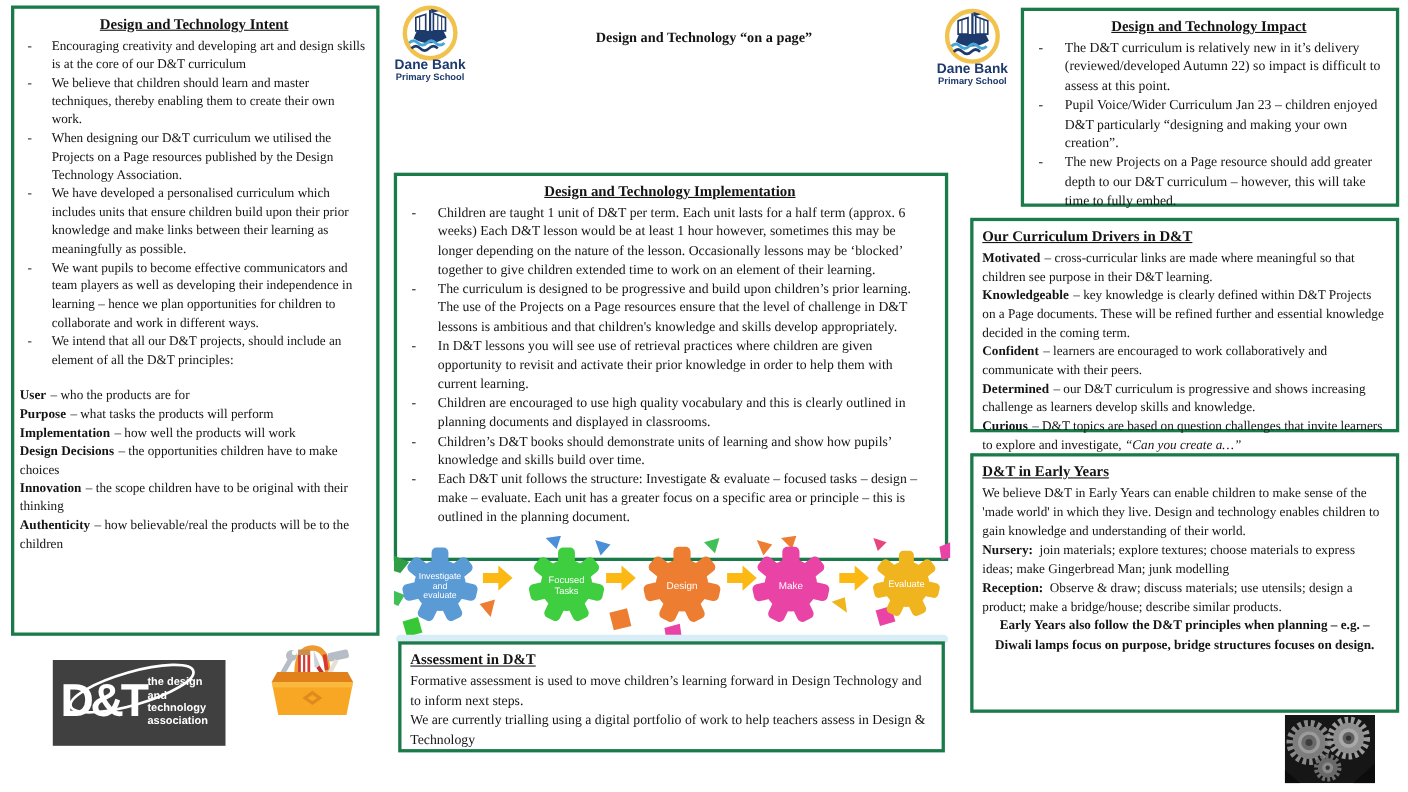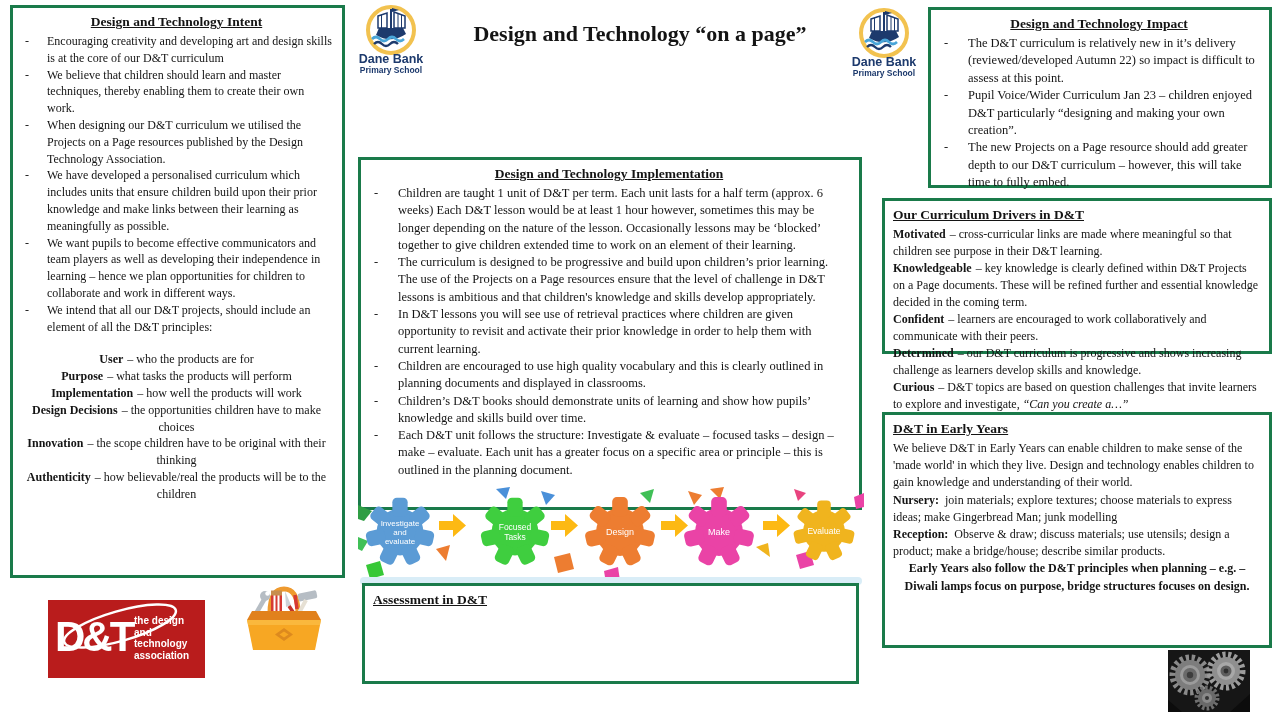--- a/index.html
+++ b/index.html
@@ -7,42 +7,42 @@
         font-family:"Liberation Serif",serif;color:#141414;padding-left:12px;}
   .box{position:absolute;background:#fff;border:3px solid #1a7a4a;box-sizing:border-box;}
   .box h2{font-size:13.5px;line-height:19px;margin:1px 0 2px;text-decoration:underline;font-weight:bold;}
   .hc{text-align:center;}
   .bullet{display:flex;align-items:flex-start;}
   .dash{flex:0 0 24px;padding-left:7px;}
   .btext{flex:1;padding-right:2px;}
   #intent-box{left:10px;top:5px;width:335px;height:573px;font-size:12px;line-height:16.8px;padding:3px 7px 0 5px;}
   #intent-box .dash{flex:0 0 22px;}
   .principles{margin-top:16px;}
-  .principle{text-align:center;}
+  .principle{}
   .principle b{margin-right:4px;}
   #implementation-box{left:358px;top:132px;width:504px;height:353px;font-size:12.5px;line-height:17.3px;padding:3px 8px 0 6px;margin-top:25px;}
   #impact-box{left:928px;top:7px;width:344px;height:181px;font-size:12.5px;line-height:17.4px;padding:3px 8px 0 6px;}
-  #drivers-box{left:882px;top:198px;width:390px;height:156px;font-size:12px;line-height:17px;padding:3px 8px 2px 8px;}
+  #drivers-box{left:882px;top:198px;width:390px;height:195px;font-size:12px;line-height:17px;padding:3px 8px 2px 8px;}
   .driver b{margin-right:4px;}
   .driver i{font-style:italic;}
   #early-years-box{left:882px;top:412px;width:390px;height:236px;font-size:12px;line-height:17.2px;padding:3px 8px 2px 8px;}
   .lead b{margin-right:6px;}
   .ey-footer{font-weight:bold;text-align:center;}
   #assessment-box{left:362px;top:583px;width:497px;height:101px;font-size:12.5px;line-height:17.5px;padding:3px 10px 2px 8px;}
   #main-title{position:absolute;left:435px;top:22px;width:410px;text-align:center;
-              font-size:22px;font-weight:bold;line-height:24px;}
+              font-size:13px;font-weight:bold;line-height:24px;}
   #definition{position:absolute;left:360px;top:76px;width:552px;text-align:center;font-weight:bold;}
   #definition .d1{font-style:italic;font-size:14.5px;line-height:19px;}
   #definition .d2{font-size:15px;line-height:20px;}
   .school-logo{position:absolute;width:78px;height:74px;}
   #school-logo-left{left:352px;top:3px;}
   #school-logo-right{left:845px;top:6px;}
   #flow{position:absolute;left:358px;top:487px;width:506px;height:100px;}
   #flow text{font-family:"Liberation Sans",sans-serif;fill:#fff;}
-  #dta-logo{position:absolute;left:48px;top:600px;width:157px;height:78px;background:#b91c1c;
+  #dta-logo{position:absolute;left:48px;top:600px;width:157px;height:78px;background:#404040;
             color:#fff;font-family:"Liberation Sans",sans-serif;overflow:hidden;}
   #dta-logo .big{position:absolute;left:7px;top:16px;font-size:42px;font-weight:bold;letter-spacing:-3px;line-height:1;}
   #dta-logo .lines{position:absolute;left:86px;top:15px;font-size:10px;line-height:11.5px;font-weight:bold;}
   #dta-swoosh{position:absolute;left:0;top:0;}
   #toolbox{position:absolute;left:238px;top:583px;width:92px;height:70px;}
   #gears-photo{position:absolute;left:1168px;top:650px;width:82px;height:62px;}
 </style>
 </head>
 <body>
 
@@ -241,20 +241,26 @@
     <g>
       <use href="#gearShape" transform="translate(466,44) scale(0.8)" fill="#f0b41e"></use>
       <text x="466" y="47" text-anchor="middle" font-size="8.5">Evaluate</text>
     </g>
 
     <rect x="2" y="90" width="502" height="8" rx="4" fill="#d9edf7"></rect>
   </svg>
 
   <section class="box" id="assessment-box">
     <h2>Assessment in D&amp;T</h2>
+    <div>
+
+        <div>Formative assessment is used to move children’s learning forward in Design Technology and to inform next steps.</div>
+
+        <div>We are currently trialling using a digital portfolio of work to help teachers assess in Design &amp; Technology</div>
+      </div>
   </section>
 
   <section class="box" id="impact-box">
     <h2 class="hc">Design and Technology Impact</h2>
     <div>
 
         <div class="bullet">
           <span class="dash">-</span>
           <span class="btext">The D&amp;T curriculum is relatively new in it’s delivery (reviewed/developed Autumn 22) so impact is difficult to assess at this point.</span>
         </div>

